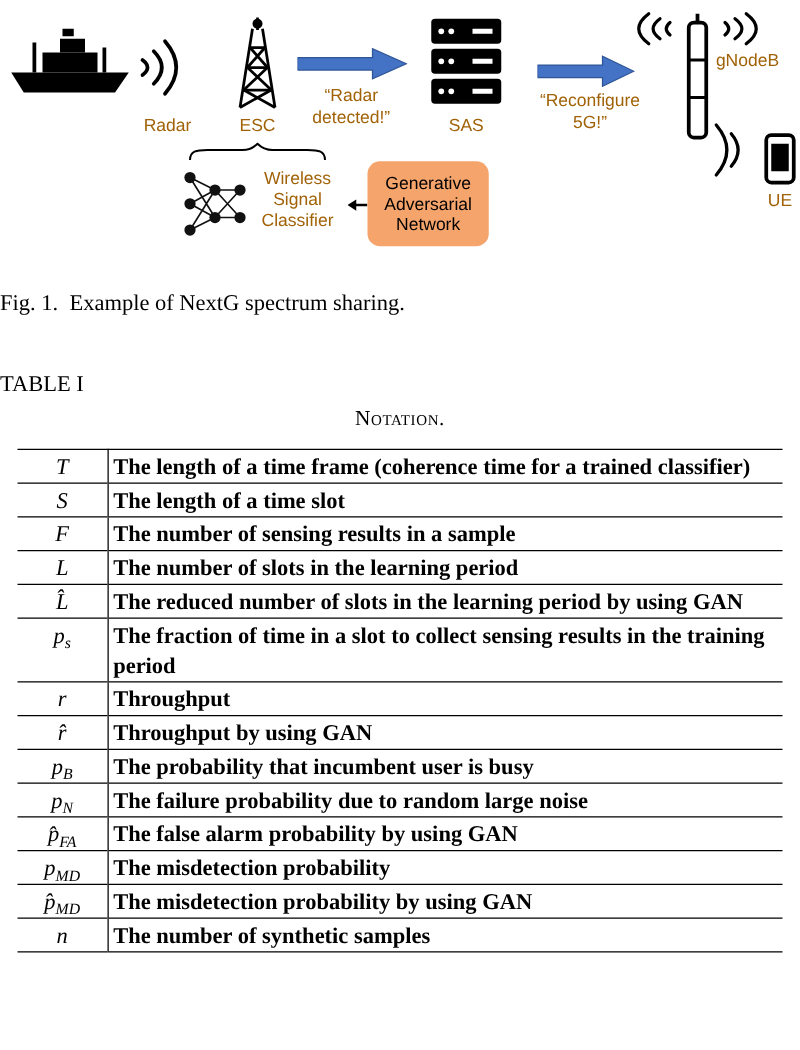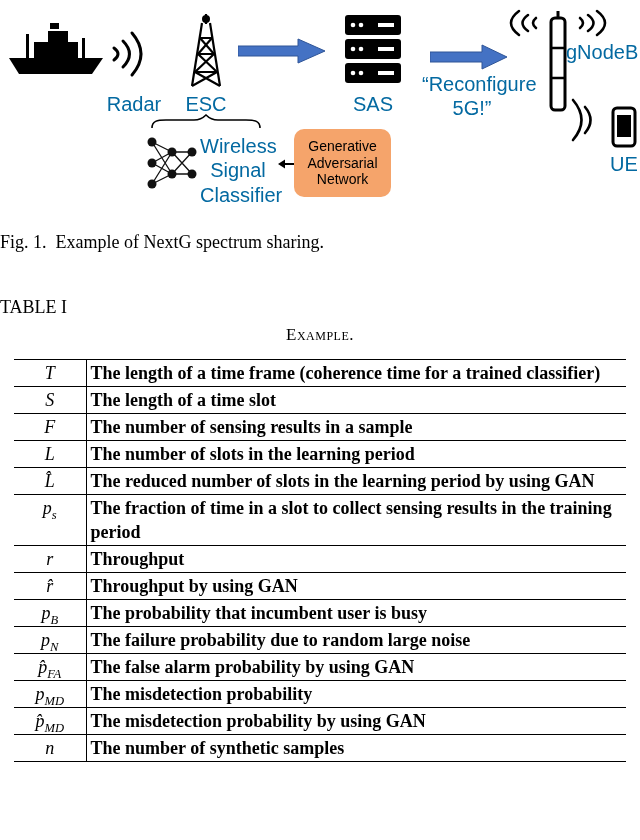--- a/index.html
+++ b/index.html
@@ -6,21 +6,21 @@
   html, body { margin: 0; padding: 0; }
   body {
     width: 640px; height: 840px; background: #ffffff; color: #000;
     font-family: "Liberation Serif", serif; overflow: hidden;
   }
   
   .diagram { position: relative; width: 640px; height: 202px; margin-top: 8px; }
   .diagram svg { position: absolute; }
   .lbl {
     position: absolute; font-family: "Liberation Sans", sans-serif;
-    font-size: 20px; line-height: 1.22; text-align: center; color: #0369a1;
+    font-size: 14px; line-height: 1.22; text-align: center; color: #a16207;
   }
   .gan-box {
     position: absolute; left: 294px; top: 121px; width: 97px; height: 68px;
     background: #F5A46B; border-radius: 10px;
     display: flex; align-items: center; justify-content: center;
     font-family: "Liberation Sans", sans-serif; font-size: 14px;
     text-align: center; line-height: 1.2; padding: 2px;
   }
   .figcaption { margin-top: 22px; font-size: 18px; }
   .figcaption .cap-text { margin-left: 9px; }
@@ -79,20 +79,21 @@
       <path d="M16,26 L30,42 M28,26 L14,42"></path>
       <path d="M14,42 L33,60 M30,42 L11,60"></path>
       <path d="M11,60 L36,74 M33,60 L8,74"></path>
     </g>
   </svg>
   <div class="lbl" style="left:182px; top:84px; width:48px;">ESC</div>
 
   <svg style="left:238px; top:30px;" width="88" height="26" viewBox="0 0 88 26">
     <polygon points="0,8 60,8 60,1 87,13 60,25 60,18 0,18" stroke="#2F5597" stroke-width="1" fill="#4472C4"></polygon>
   </svg>
+  <div class="lbl" style="left:230px; top:60px; width:102px;">“Radar detected!”</div>
 
   <svg style="left:344px; top:6px;" width="58" height="72" viewBox="0 0 58 72">
     <g>
       <rect x="1" y="1" width="56" height="20" rx="3" fill="#000"></rect>
       <rect x="1" y="25" width="56" height="20" rx="3" fill="#000"></rect>
       <rect x="1" y="49" width="56" height="20" rx="3" fill="#000"></rect>
     </g>
     <g fill="#fff">
       <circle cx="9" cy="11" r="2.3"></circle>
         <circle cx="17" cy="11" r="2.3"></circle>
@@ -162,21 +163,21 @@
   </svg>
 
   <div class="gan-box">Generative Adversarial Network</div>
 </div>
 
 <div class="figcaption">
   <span>Fig. 1.</span><span class="cap-text">Example of NextG spectrum sharing.</span>
 </div>
 
 <div class="table-title">TABLE I</div>
-<div class="table-subtitle">Example.</div>
+<div class="table-subtitle">Notation.</div>
 
 <table class="notation">
   <tbody>
     <tr>
       <td class="sym"><span>T</span><sub></sub></td>
       <td class="desc">The length of a time frame (coherence time for a trained classifier)</td>
     </tr>
     <tr>
       <td class="sym"><span>S</span><sub></sub></td>
       <td class="desc">The length of a time slot</td>

